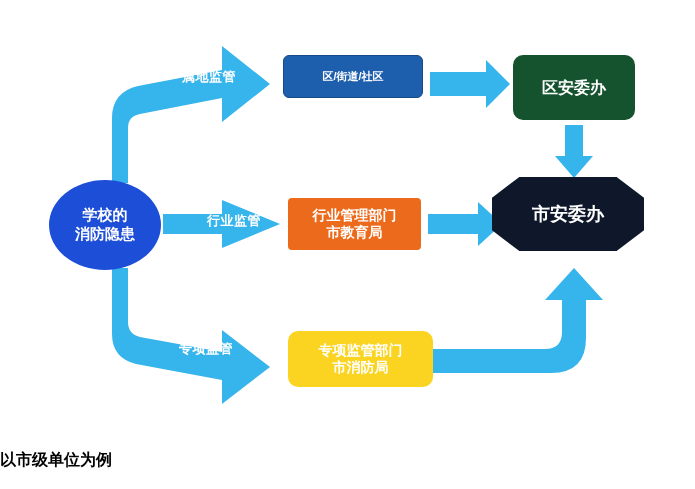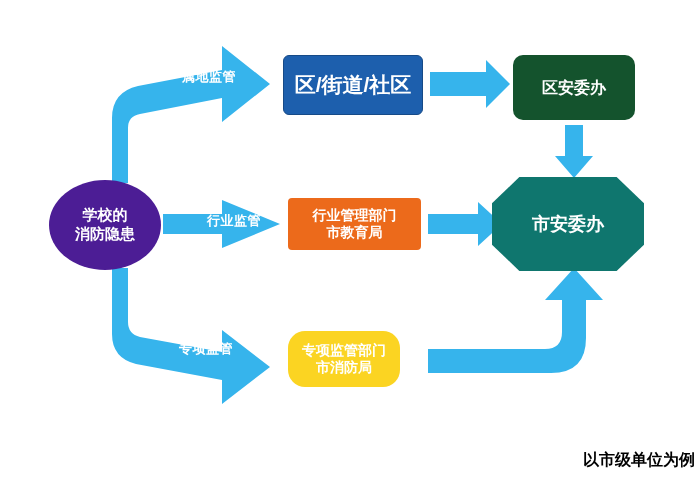--- a/index.html
+++ b/index.html
@@ -32,33 +32,33 @@
     line-height: 1.25;
     white-space: pre-line;
   }
   
   .node-ellipse {
     left: 49px;
     top: 180px;
     width: 112px;
     height: 90px;
     border-radius: 50%;
-    background: #4c1d95;
+    background: #1d4ed8;
     font-size: 15px;
     font-weight: bold;
   }
   
   .node-district {
     left: 283px;
     top: 55px;
     width: 140px;
-    height: 60px;
+    height: 43px;
     border-radius: 6px;
     background: #1D5FAD;
-    font-size: 21px;
+    font-size: 11px;
     font-weight: bold;
     border: 1px solid #164a87;
   }
   
   .node-dist-comm {
     left: 513px;
     top: 55px;
     width: 122px;
     height: 65px;
     border-radius: 10px;
@@ -75,36 +75,36 @@
     border-radius: 4px;
     background: #EC6A1B;
     font-size: 14px;
     font-weight: bold;
     justify-content: center;
   }
   
   .node-special {
     left: 288px;
     top: 331px;
-    width: 112px;
+    width: 145px;
     height: 56px;
-    border-radius: 17px;
+    border-radius: 10px;
     background: #FBD422;
     font-size: 14px;
     font-weight: bold;
     color: #ffffff;
     text-align: center;
   }
   
   .node-city {
     left: 492px;
     top: 177px;
     width: 152px;
-    height: 94px;
-    background: #0f766e;
+    height: 74px;
+    background: #0f172a;
     font-size: 18px;
     font-weight: bold;
     clip-path: polygon(18% 0%, 82% 0%, 100% 28%, 100% 72%, 82% 100%, 18% 100%, 0% 72%, 0% 28%);
   }
   
   .arrow-label {
     position: absolute;
     font-size: 13px;
     font-weight: bold;
     color: #ffffff;
@@ -114,21 +114,21 @@
   }
   .label-local { left: 158px; top: 68px; }
   .label-industry { left: 183px; top: 212px; }
   .label-special { left: 155px; top: 340px; text-align: right; }
   
   .caption {
     position: absolute;
     left: 0;
     top: 450px;
     width: 695px;
-    text-align: right;
+    text-align: left;
     font-size: 16px;
     font-weight: bold;
     color: #000000;
   }
 </style>
 </head>
 <body>
 
 <svg id="diagram" viewBox="0 0 695 489">
 

